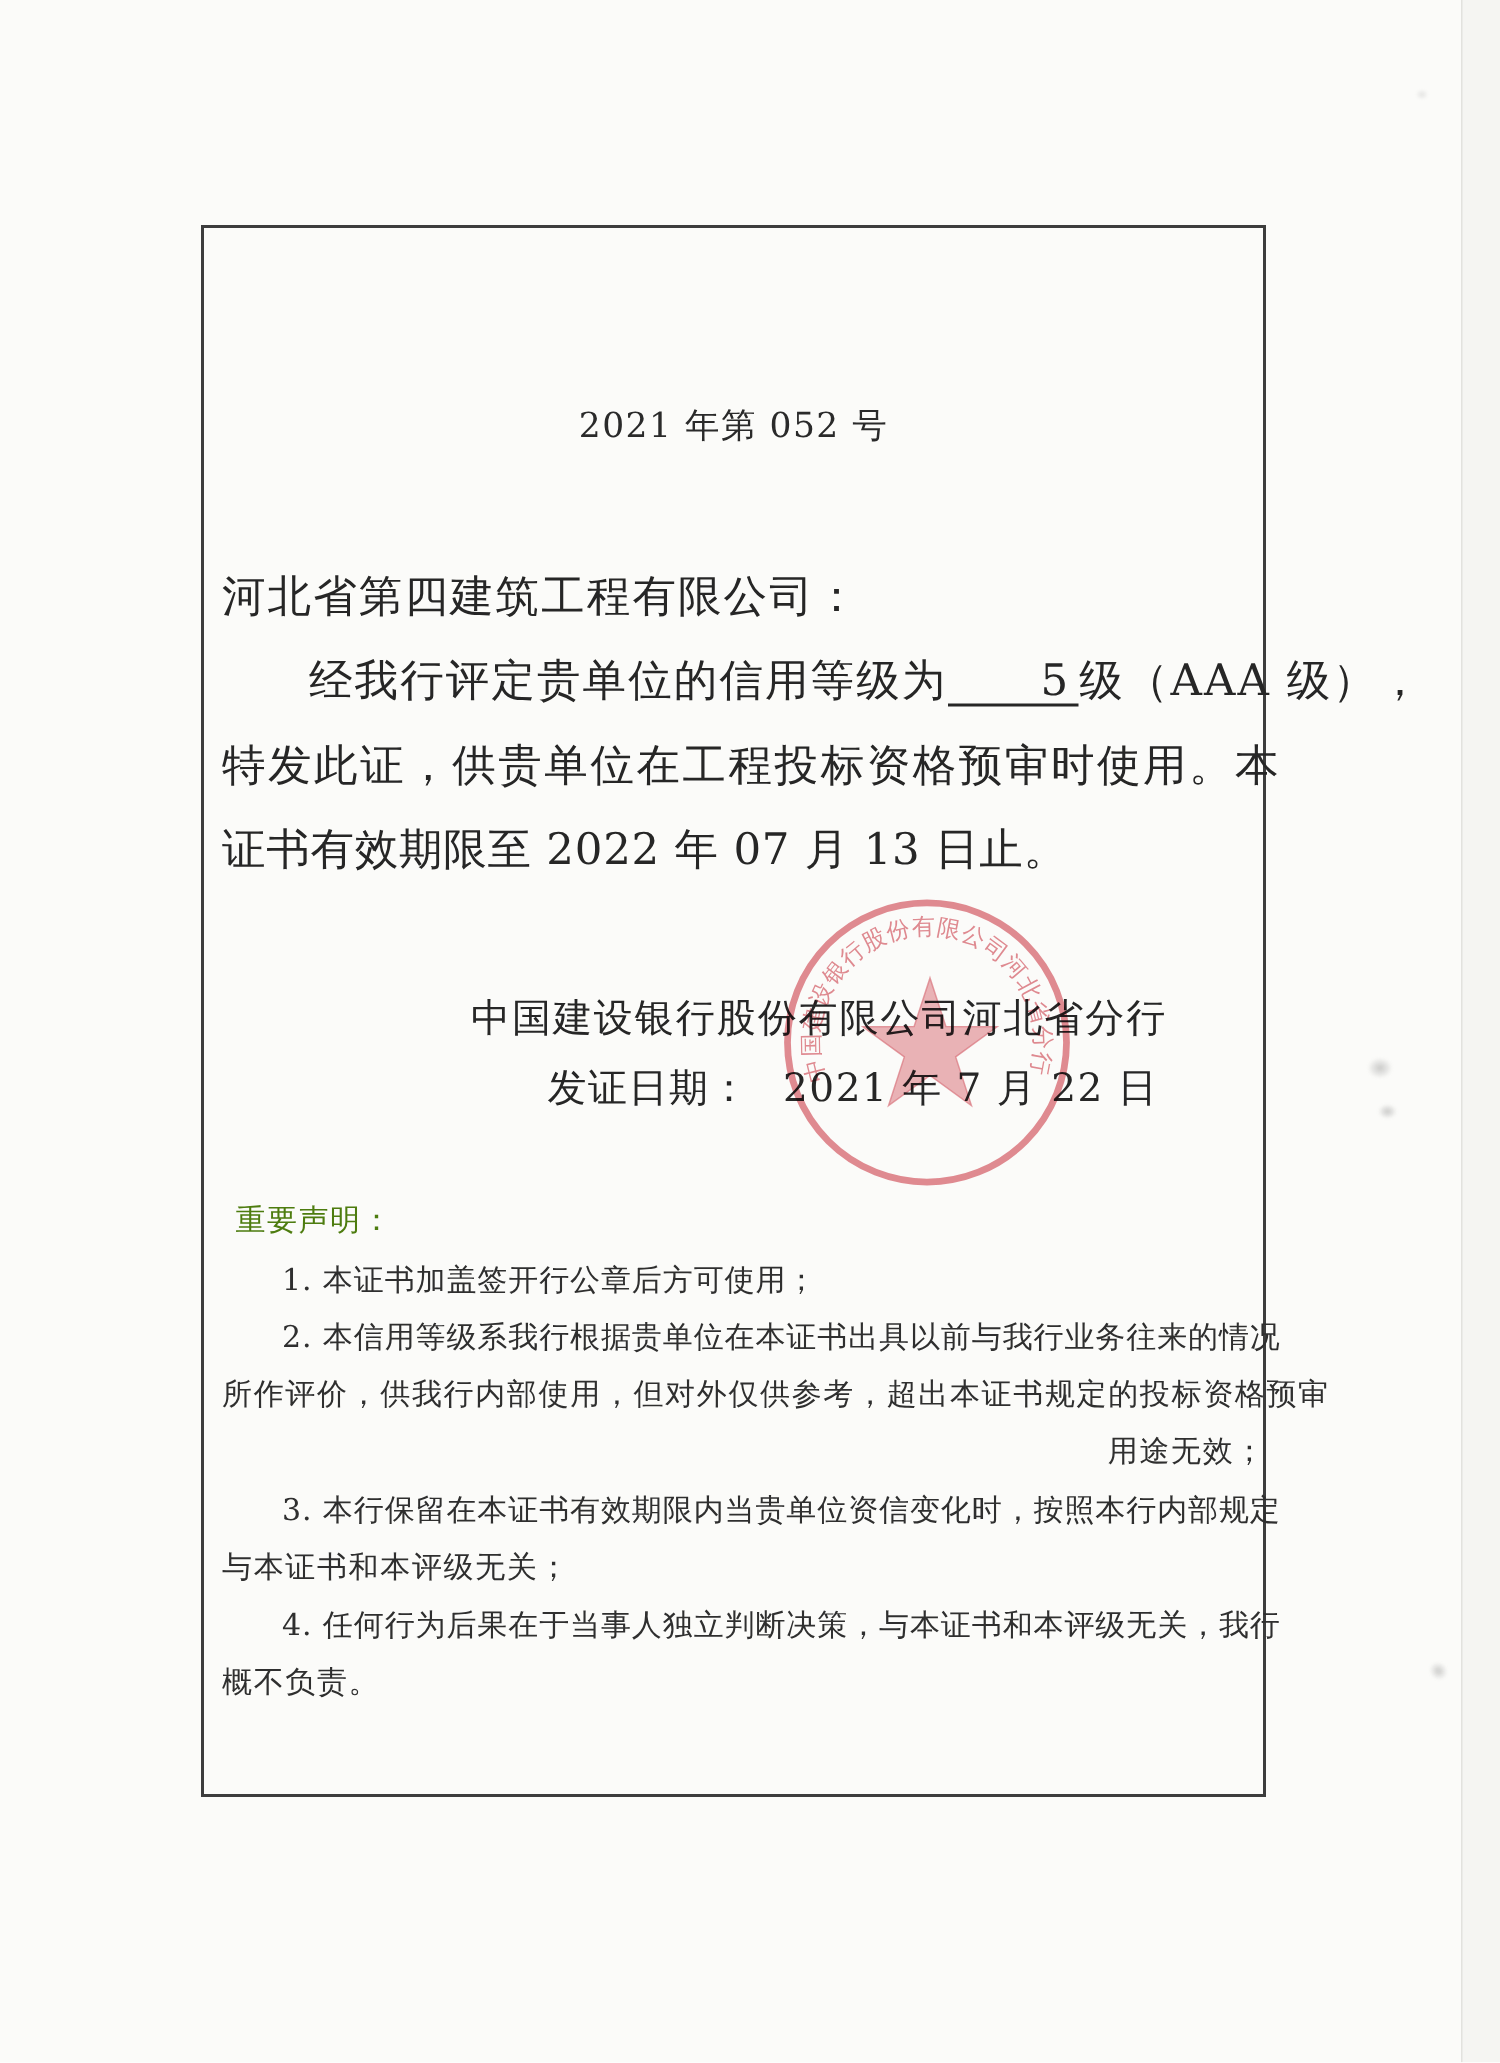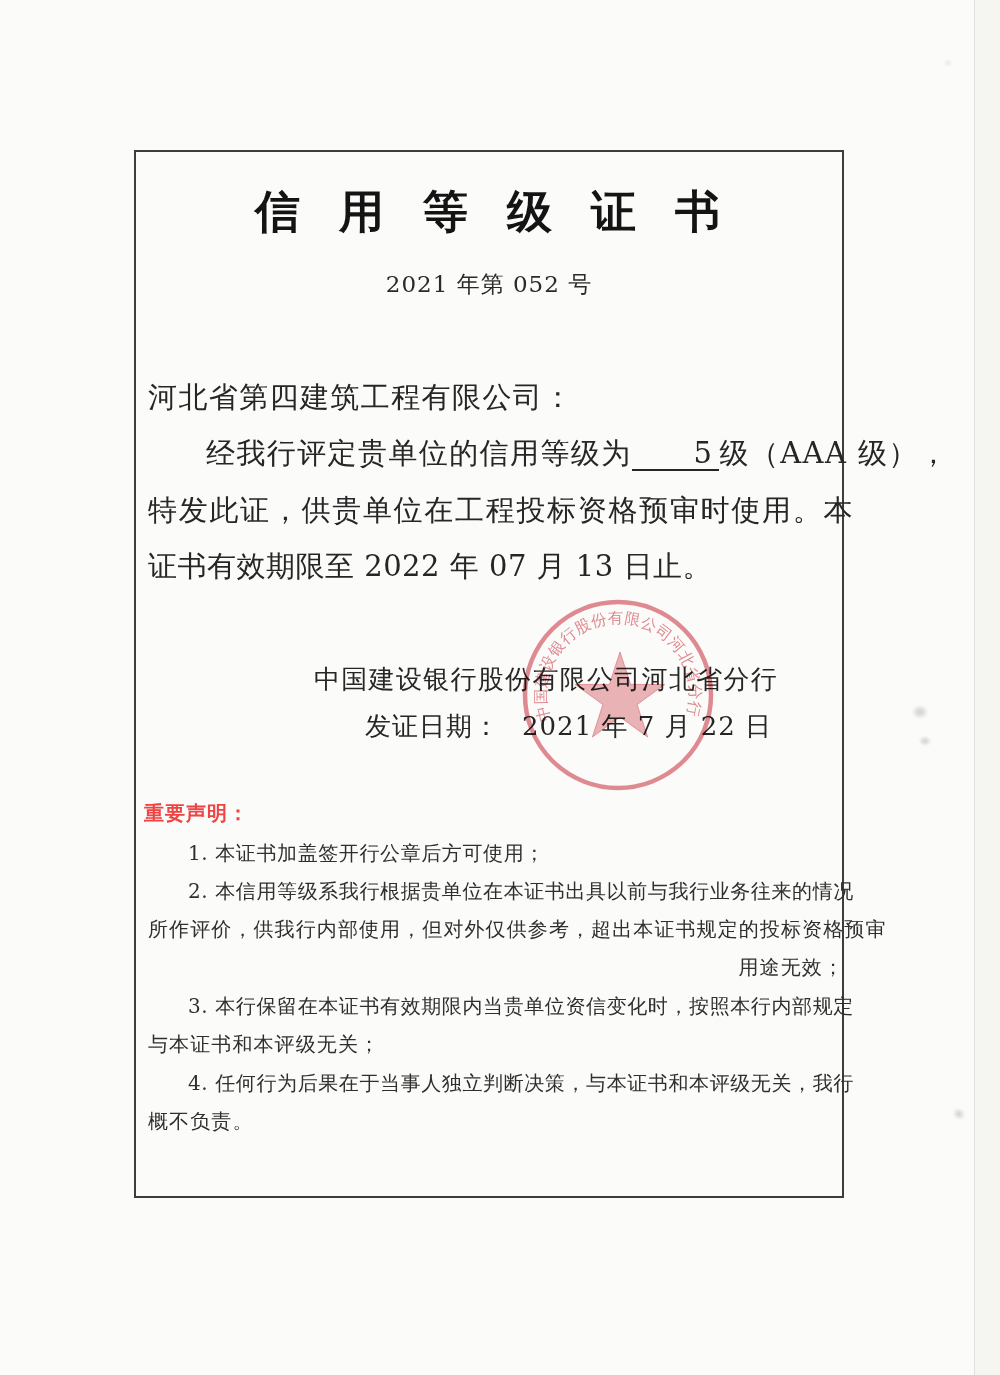--- a/index.html
+++ b/index.html
@@ -93,26 +93,26 @@
   .issue-date .date-val { margin-left: 22px; }
 
   .stamp {
     position: absolute; left: 382px; top: 443px;
     width: 200px; height: 200px;
     mix-blend-mode: multiply;
     opacity: 0.88;
   }
 
   .decl-heading {
-    position: absolute; left: 8px; top: 649px;
+    position: absolute; left: 21px; top: 649px;
     font-family: "DejaVu Sans", "Liberation Sans", sans-serif;
-    font-weight: 700;
+    font-weight: 400;
     font-size: 20px; line-height: 24px;
     letter-spacing: 1px;
-    color: #ef4444;
+    color: #4d7c0f;
   }
   .decl-line {
     position: absolute; left: 12px;
     width: 696px;
     font-size: 20px; line-height: 24px;
     letter-spacing: 1.1px;
     white-space: nowrap;
     color: #2f2f2f;
   }
   .decl-line.indent { text-indent: 40px; letter-spacing: 0.6px; }
@@ -131,21 +131,20 @@
 <div class="page">
 
   <div class="page-edge-band"></div>
   <div class="smudge s1"></div>
   <div class="smudge s2"></div>
   <div class="smudge s3"></div>
   <div class="smudge s4"></div>
 
   <div class="cert-box">
 
-    <h1 class="title">信用等级证书</h1>
 
     <div class="cert-no">2021 年第 052 号</div>
 
     <div class="recipient">河北省第四建筑工程有限公司：</div>
 
     <div class="body-line bl1"><span>经我行评定贵单位的信用等级为</span><span class="grade">5</span><span>级（AAA 级），</span></div>
 
     <div class="body-line bl2">特发此证，供贵单位在工程投标资格预审时使用。本</div>
 
     <div class="body-line bl3">证书有效期限至 2022 年 07 月 13 日止。</div>

